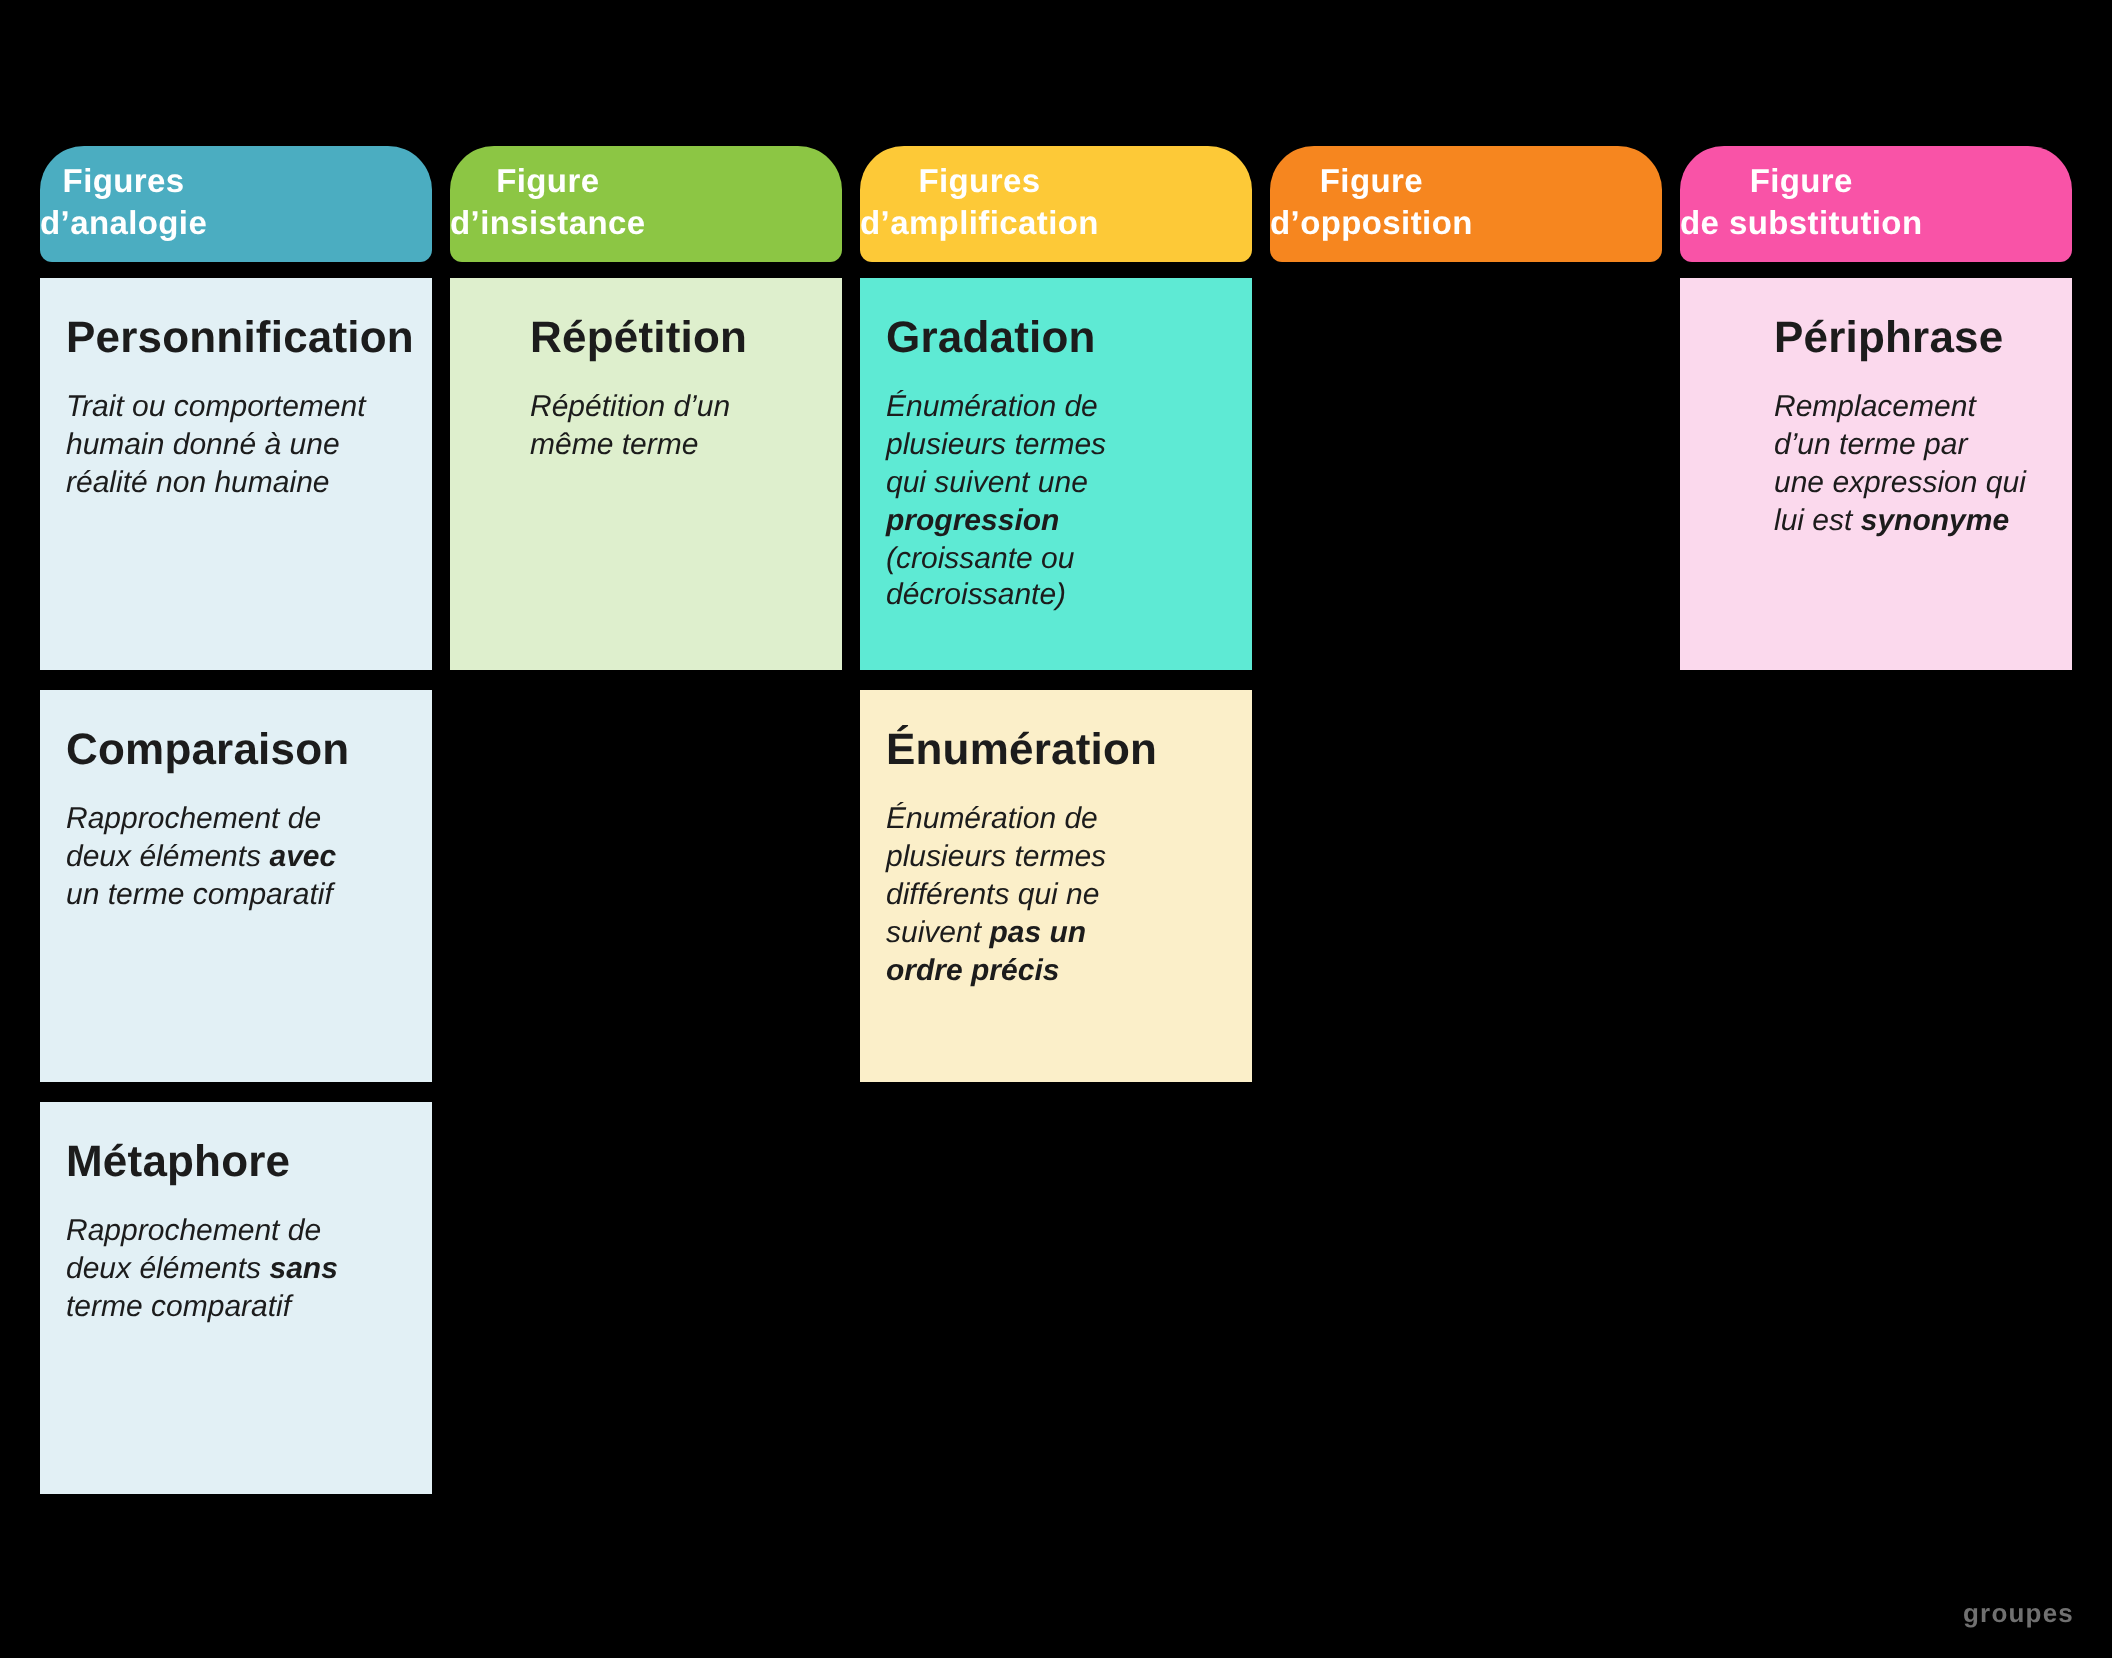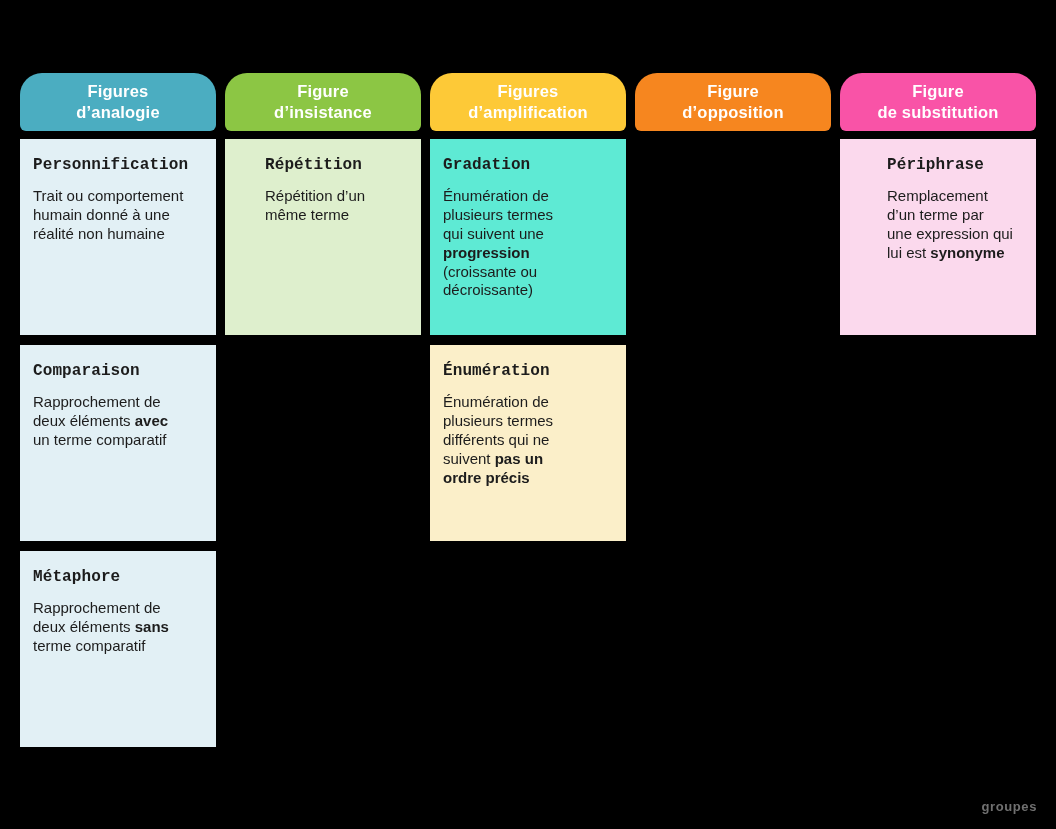--- a/index.html
+++ b/index.html
@@ -22,52 +22,51 @@
   .column {
     width: 196px;
     display: flex;
     flex-direction: column;
   }
   .pill {
     height: 58px;
     border-radius: 22px 22px 6px 6px;
     display: flex;
     align-items: center;
-    justify-content: center;
     margin-bottom: 8px;
   }
   .pill-label {
     color: #ffffff;
     font-weight: bold;
     font-size: 16.5px;
     line-height: 1.28;
     text-align: center;
     white-space: pre-line;
     letter-spacing: 0.2px;
   }
   .card {
     height: 196px;
     box-sizing: border-box;
     margin-bottom: 10px;
     padding: 13px 13px 12px 13px;
   }
   .card-title {
     margin: 4px 0 13px 0;
-    font-size: 16px;
+    font-size: 22px;
     font-weight: bold;
     color: #1c1c1c;
     letter-spacing: 0.1px;
-    font-family: Liberation Mono, monospace;
   }
   .card-body {
     margin: 0;
     font-size: 15px;
     line-height: 1.26;
     color: #1c1c1c;
     white-space: pre-line;
+    font-style: italic;
   }
   .card-body b { font-weight: bold; }
   .watermark {
     position: absolute;
     right: 19px;
     bottom: 15px;
     color: #707070;
     font-size: 13px;
     font-weight: bold;
     letter-spacing: 0.6px;

